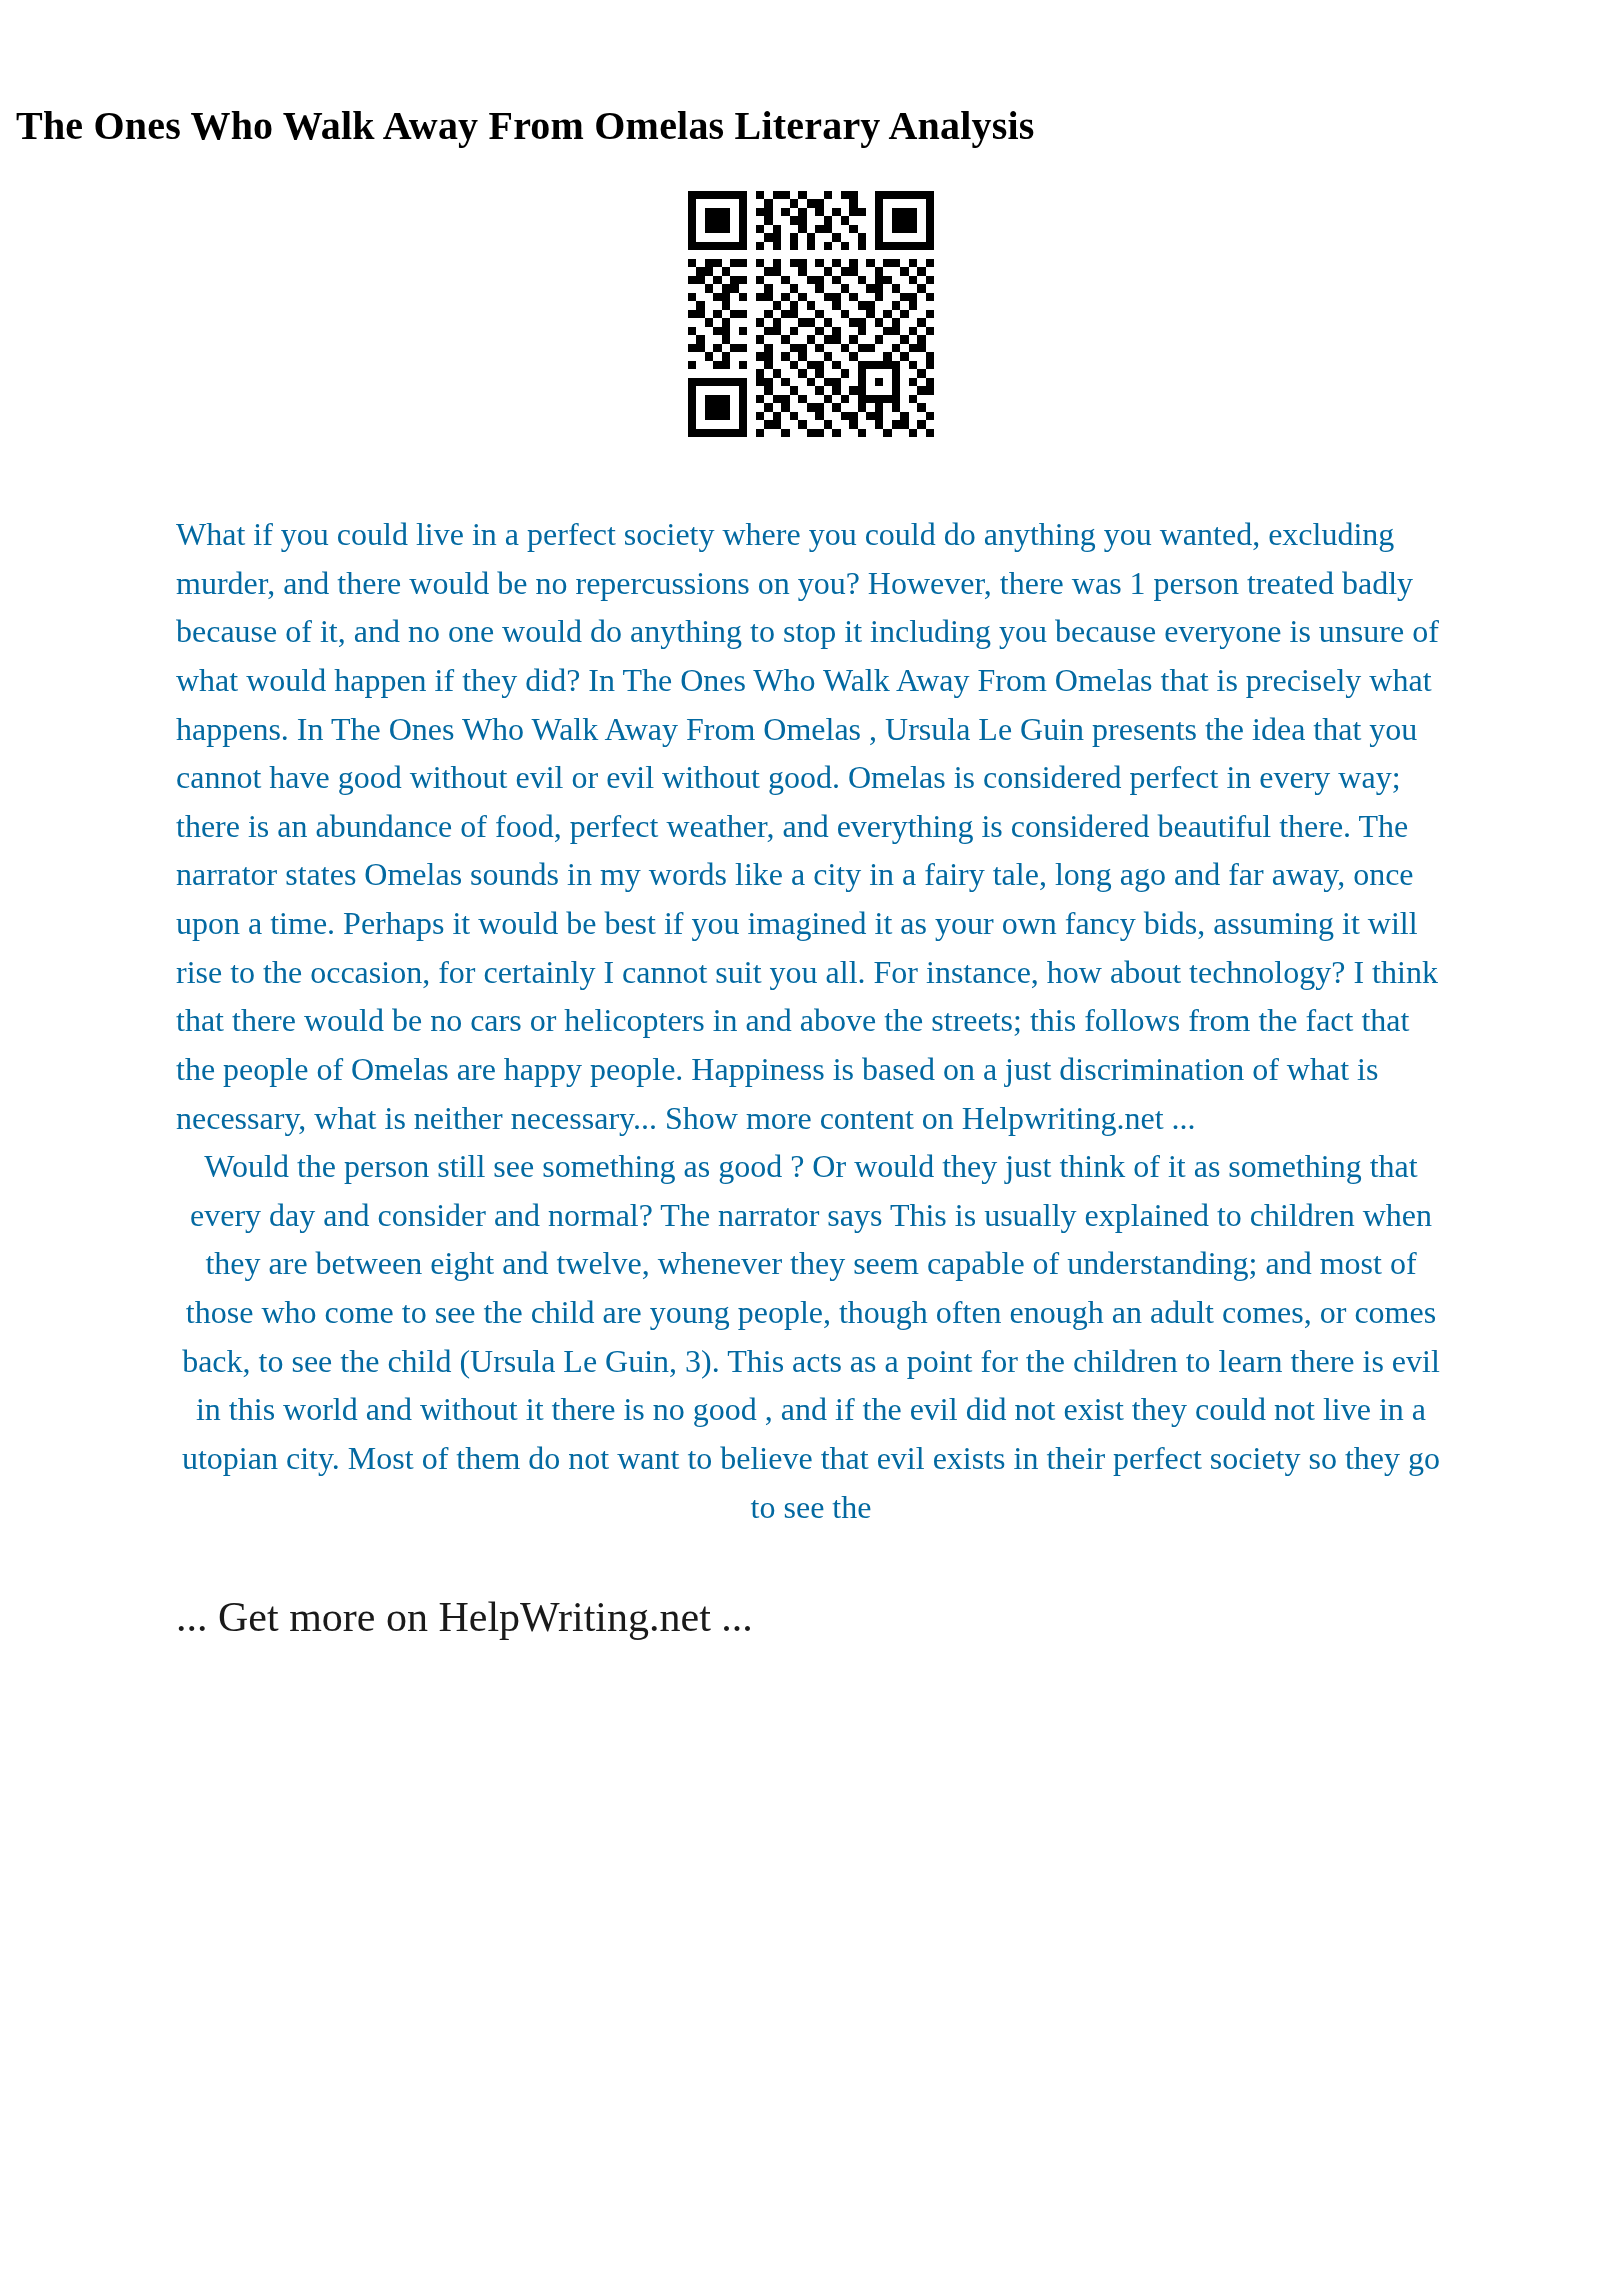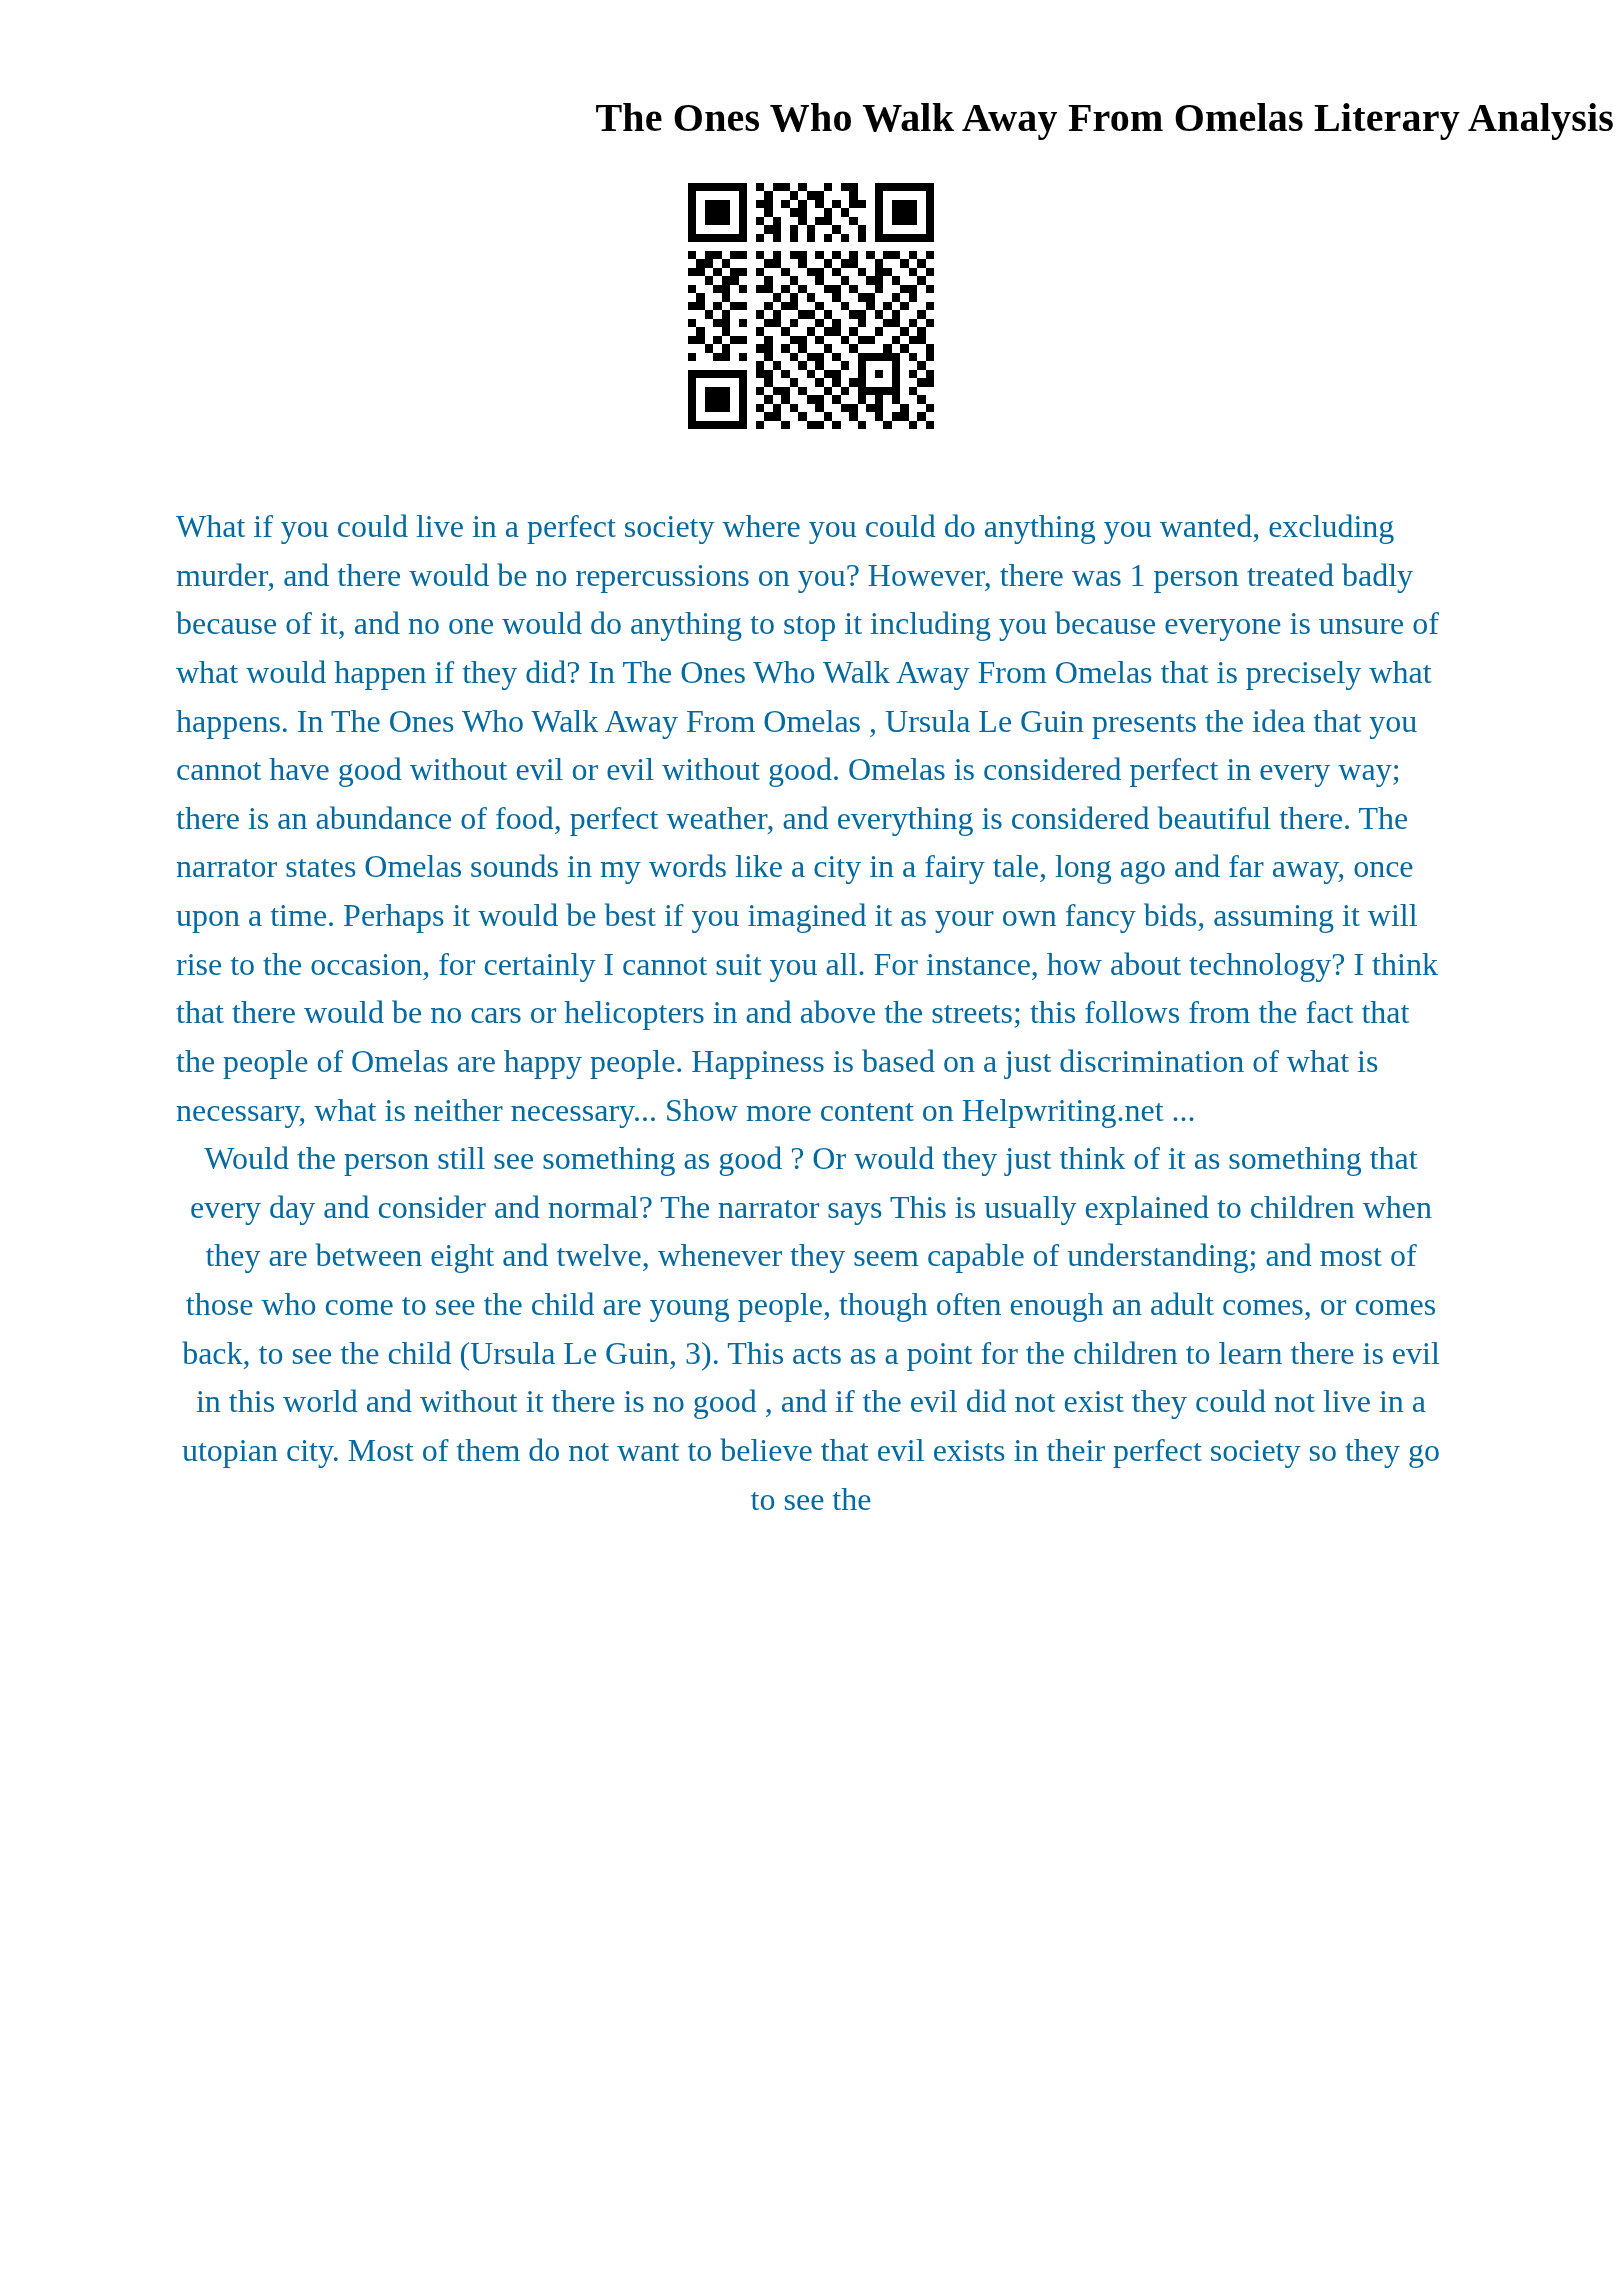--- a/index.html
+++ b/index.html
@@ -16,26 +16,26 @@
     overflow: hidden;
   }
   .page {
     width: 1622px;
     height: 2295px;
     box-sizing: border-box;
     padding: 0;
     position: relative;
   }
   .doc-title {
-    text-align: right;
+    text-align: left;
     font-family: "Liberation Serif", serif;
     font-weight: bold;
     font-size: 40px;
     line-height: 1.2;
-    margin: 8px;
+    margin: 16px;
     padding-top: 86px;
     letter-spacing: 0.2px;
   }
   .qr-wrap {
     display: flex;
     justify-content: center;
     margin-top: 41px;
   }
   .qr-code {
     width: 246px;
@@ -336,16 +336,17 @@
           <rect x="23" y="28" width="1" height="1"></rect>
         <rect x="26" y="28" width="1" height="1"></rect>
           <rect x="28" y="28" width="1" height="1"></rect>
       </g>
     </svg>
   </div>
 
   <div class="body-wrap">
     <p class="para para-1">What if you could live in a perfect society where you could do anything you wanted, excluding murder, and there would be no repercussions on you? However, there was 1 person treated badly because of it, and no one would do anything to stop it including you because everyone is unsure of what would happen if they did? In The Ones Who Walk Away From Omelas that is precisely what happens. In The Ones Who Walk Away From Omelas , Ursula Le Guin presents the idea that you cannot have good without evil or evil without good. Omelas is considered perfect in every way; there is an abundance of food, perfect weather, and everything is considered beautiful there. The narrator states Omelas sounds in my words like a city in a fairy tale, long ago and far away, once upon a time. Perhaps it would be best if you imagined it as your own fancy bids, assuming it will rise to the occasion, for certainly I cannot suit you all. For instance, how about technology? I think that there would be no cars or helicopters in and above the streets; this follows from the fact that the people of Omelas are happy people. Happiness is based on a just discrimination of what is necessary, what is neither necessary... Show more content on Helpwriting.net ...</p>
     <p class="para para-2">Would the person still see something as good ? Or would they just think of it as something that every day and consider and normal? The narrator says This is usually explained to children when they are between eight and twelve, whenever they seem capable of understanding; and most of those who come to see the child are young people, though often enough an adult comes, or comes back, to see the child (Ursula Le Guin, 3). This acts as a point for the children to learn there is evil in this world and without it there is no good , and if the evil did not exist they could not live in a utopian city. Most of them do not want to believe that evil exists in their perfect society so they go to see the</p>
+    <p class="footer-note">... Get more on HelpWriting.net ...</p>
   </div>
 
 </div>
 
 
 </body></html>

